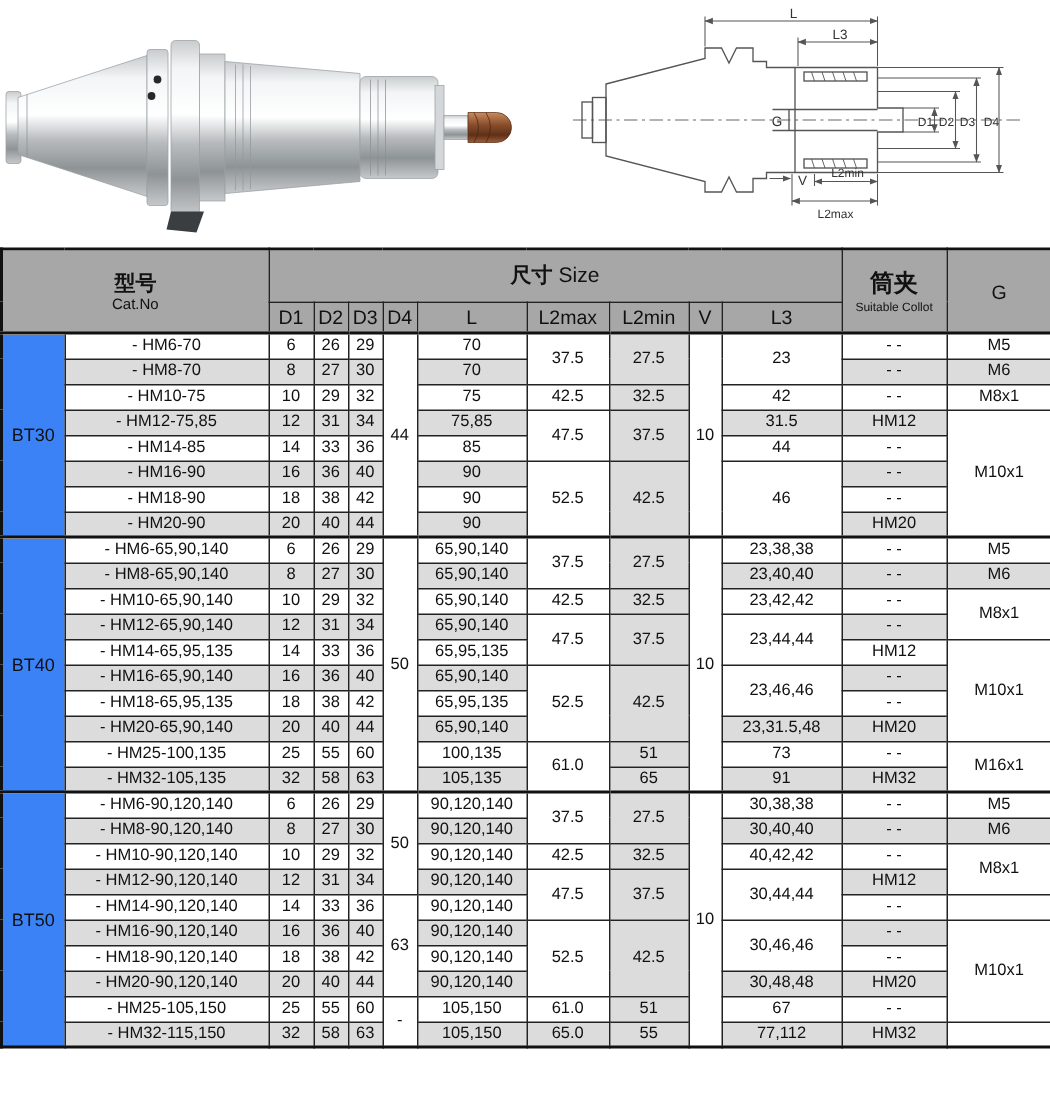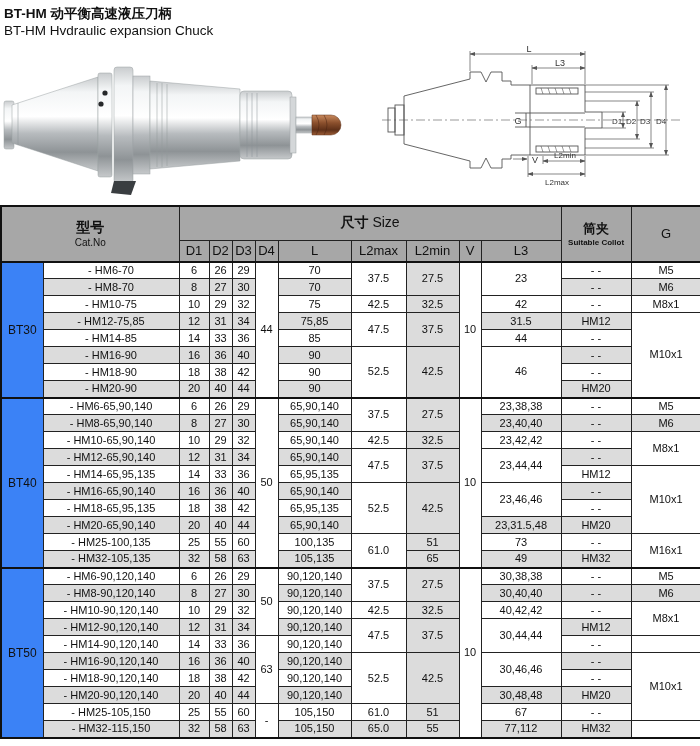--- a/index.html
+++ b/index.html
@@ -19,42 +19,38 @@
                font-size:11px; border:2px solid #111; }
   table.spec th, table.spec td { border:1px solid #222; text-align:center; vertical-align:middle;
                padding:0; overflow:hidden; white-space:nowrap; }
   table.spec thead th { background:#a7a7a7; }
   .h-model { height:43px;margin-top:40px; }
   .h-model .zh { font-size:14px; font-weight:bold; }
   .h-model .en { font-size:10px; font-weight:normal; }
   .h-size { height:35px; font-size:14px; }
   .h-size .zh { font-weight:bold; }
   .h-size .size-en { font-weight:normal; margin-left:4px; }
-  .h-collet .zh { font-size:13px; font-weight:bold; }
-  .h-collet .collet-en { font-size:8px; font-weight:bold; }
+  .h-collet .zh { font-size:16px; font-weight:bold; }
+  .h-collet .collet-en { font-size:8px; font-weight:normal; }
   .h-g { font-size:13px; font-weight:normal; }
   tr.hdr2 th { height:21px; font-size:13px; font-weight:normal; }
   tbody td { height:17px; line-height:1.0; background:#fff; }
   td.shade { background:#dcdcdc; }
   td.c-group { font-size:12px; background:#3b82f6; }
   td.c-catno { text-align:left; padding-left:7px; font-size:11px; }
   tr.sec-start td { border-top:2px solid #111; }
   td.c-g, td.c-collet { font-size:11px; }
 
   svg text { font-family:"Liberation Sans", sans-serif; }
 </style>
 </head>
 <body>
 
 <div class="page">
 
-  <div class="title-block">
-    <div class="title-zh">BT-HM 动平衡高速液压刀柄</div>
-    <div class="title-en">BT-HM Hvdraulic expansion Chuck</div>
-  </div>
 
   <div class="images-row">
 
     <div class="photo-wrap">
       <svg width="345" height="156" viewBox="0 0 345 156">
         <defs>
           <linearGradient id="chrome" x1="0" y1="0" x2="0" y2="1">
             <stop offset="0" stop-color="#c9ccce"></stop>
             <stop offset="0.16" stop-color="#f3f5f6"></stop>
             <stop offset="0.42" stop-color="#ffffff"></stop>
@@ -393,21 +389,21 @@
           <td class="c-collet">- -</td>
           <td rowspan="2" class="c-g">M16x1</td>
         </tr>
         <tr>
           <td class="c-catno shade">- HM32-105,135</td>
           <td class="c-d1 shade">32</td>
           <td class="c-d2 shade">58</td>
           <td class="c-d3 shade">63</td>
           <td class="c-l shade">105,135</td>
           <td class="c-l2min shade">65</td>
-          <td class="c-l3 shade">49</td>
+          <td class="c-l3 shade">91</td>
           <td class="c-collet shade">HM32</td>
         </tr>
         <tr class="sec-start">
           <td rowspan="10" class="c-group">BT50</td>
           <td class="c-catno">- HM6-90,120,140</td>
           <td class="c-d1">6</td>
           <td class="c-d2">26</td>
           <td class="c-d3">29</td>
           <td rowspan="4" class="c-d4">50</td>
           <td class="c-l">90,120,140</td>

